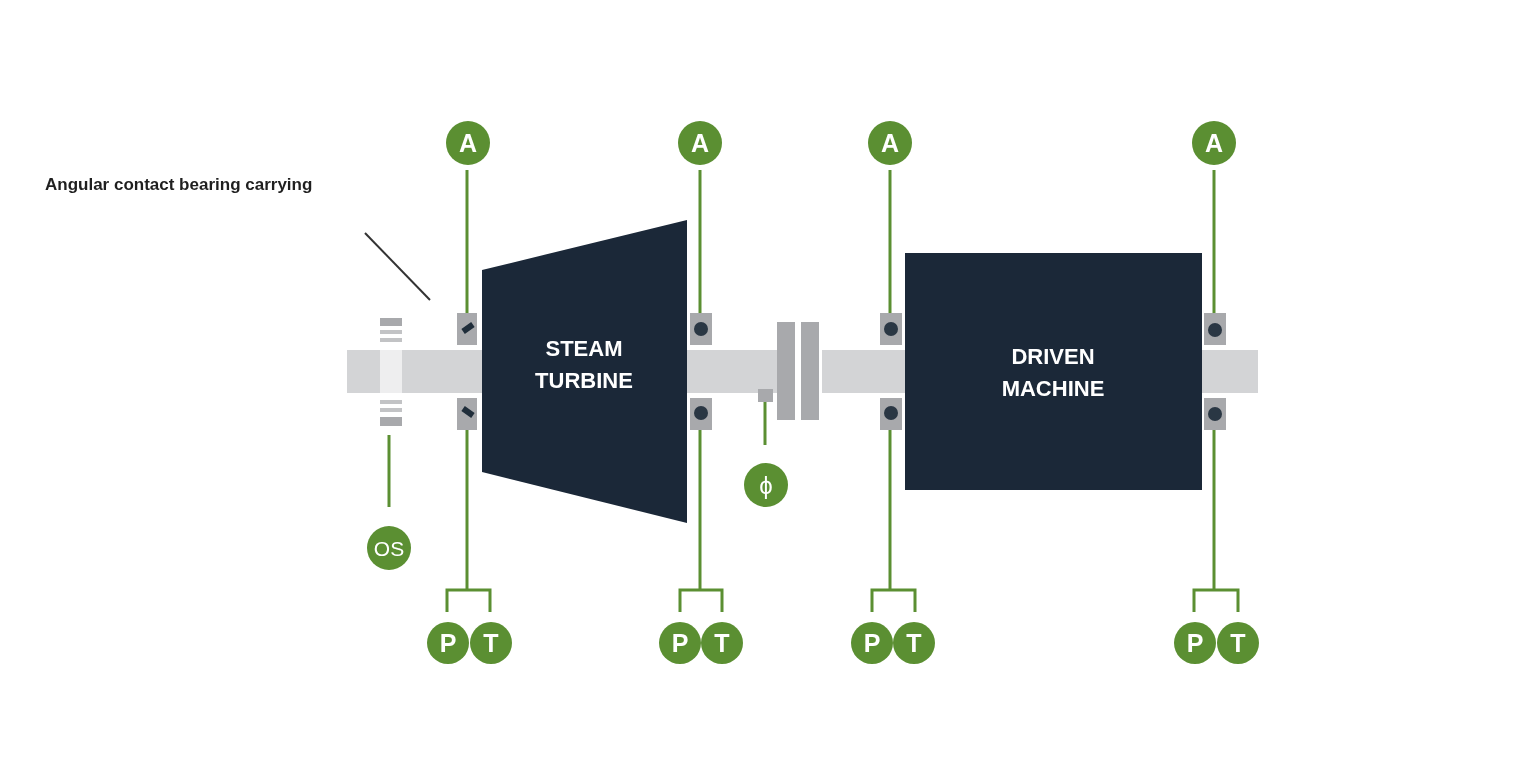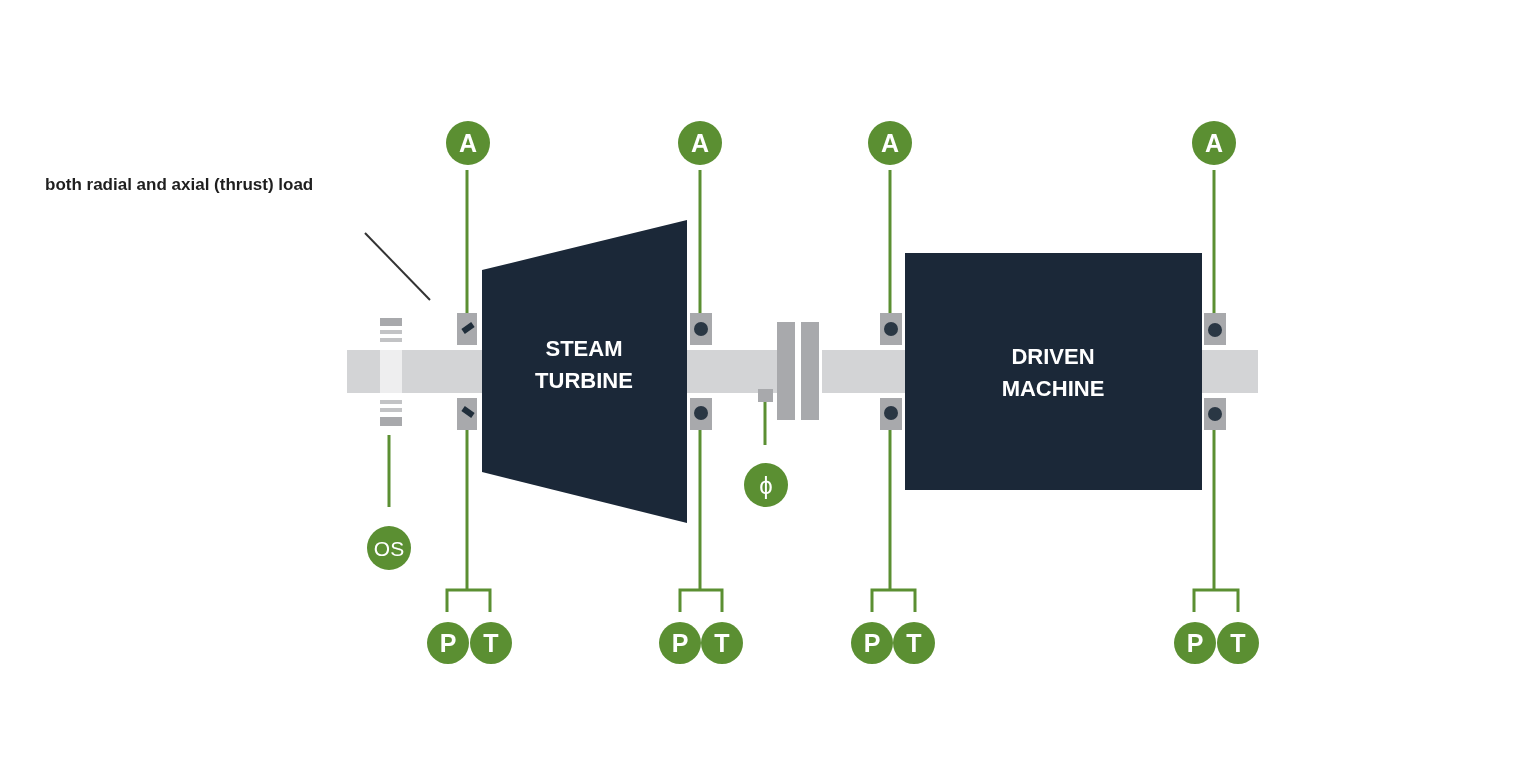--- a/index.html
+++ b/index.html
@@ -5,21 +5,21 @@
   html, body { margin:0; padding:0; background:#ffffff; }
   body { width:1536px; height:768px; overflow:hidden; position:relative; font-family:"Liberation Sans", sans-serif; }
   svg { position:absolute; left:0; top:0; }
   .lbl { font-family:"Liberation Sans", sans-serif; }
   .annot { position:absolute; left:45px; top:172px; font-size:17px; font-weight:bold; color:#1f1f1f; line-height:25px; }
 </style>
 </head>
 <body>
 
 <div class="annot">
-  <div>both radial and axial (thrust) load</div>
+  <div>Angular contact bearing carrying</div>
 </div>
 
 <svg width="1536" height="768" viewBox="0 0 1536 768">
 
   <line x1="365" y1="233" x2="430" y2="300" stroke="#333" stroke-width="2"></line>
 
   <rect x="347" y="350" width="140" height="43" fill="#d3d4d6"></rect>
   <rect x="686" y="350" width="93" height="43" fill="#d3d4d6"></rect>
   <rect x="822" y="350" width="86" height="43" fill="#d3d4d6"></rect>
   <rect x="1200" y="350" width="58" height="43" fill="#d3d4d6"></rect>

